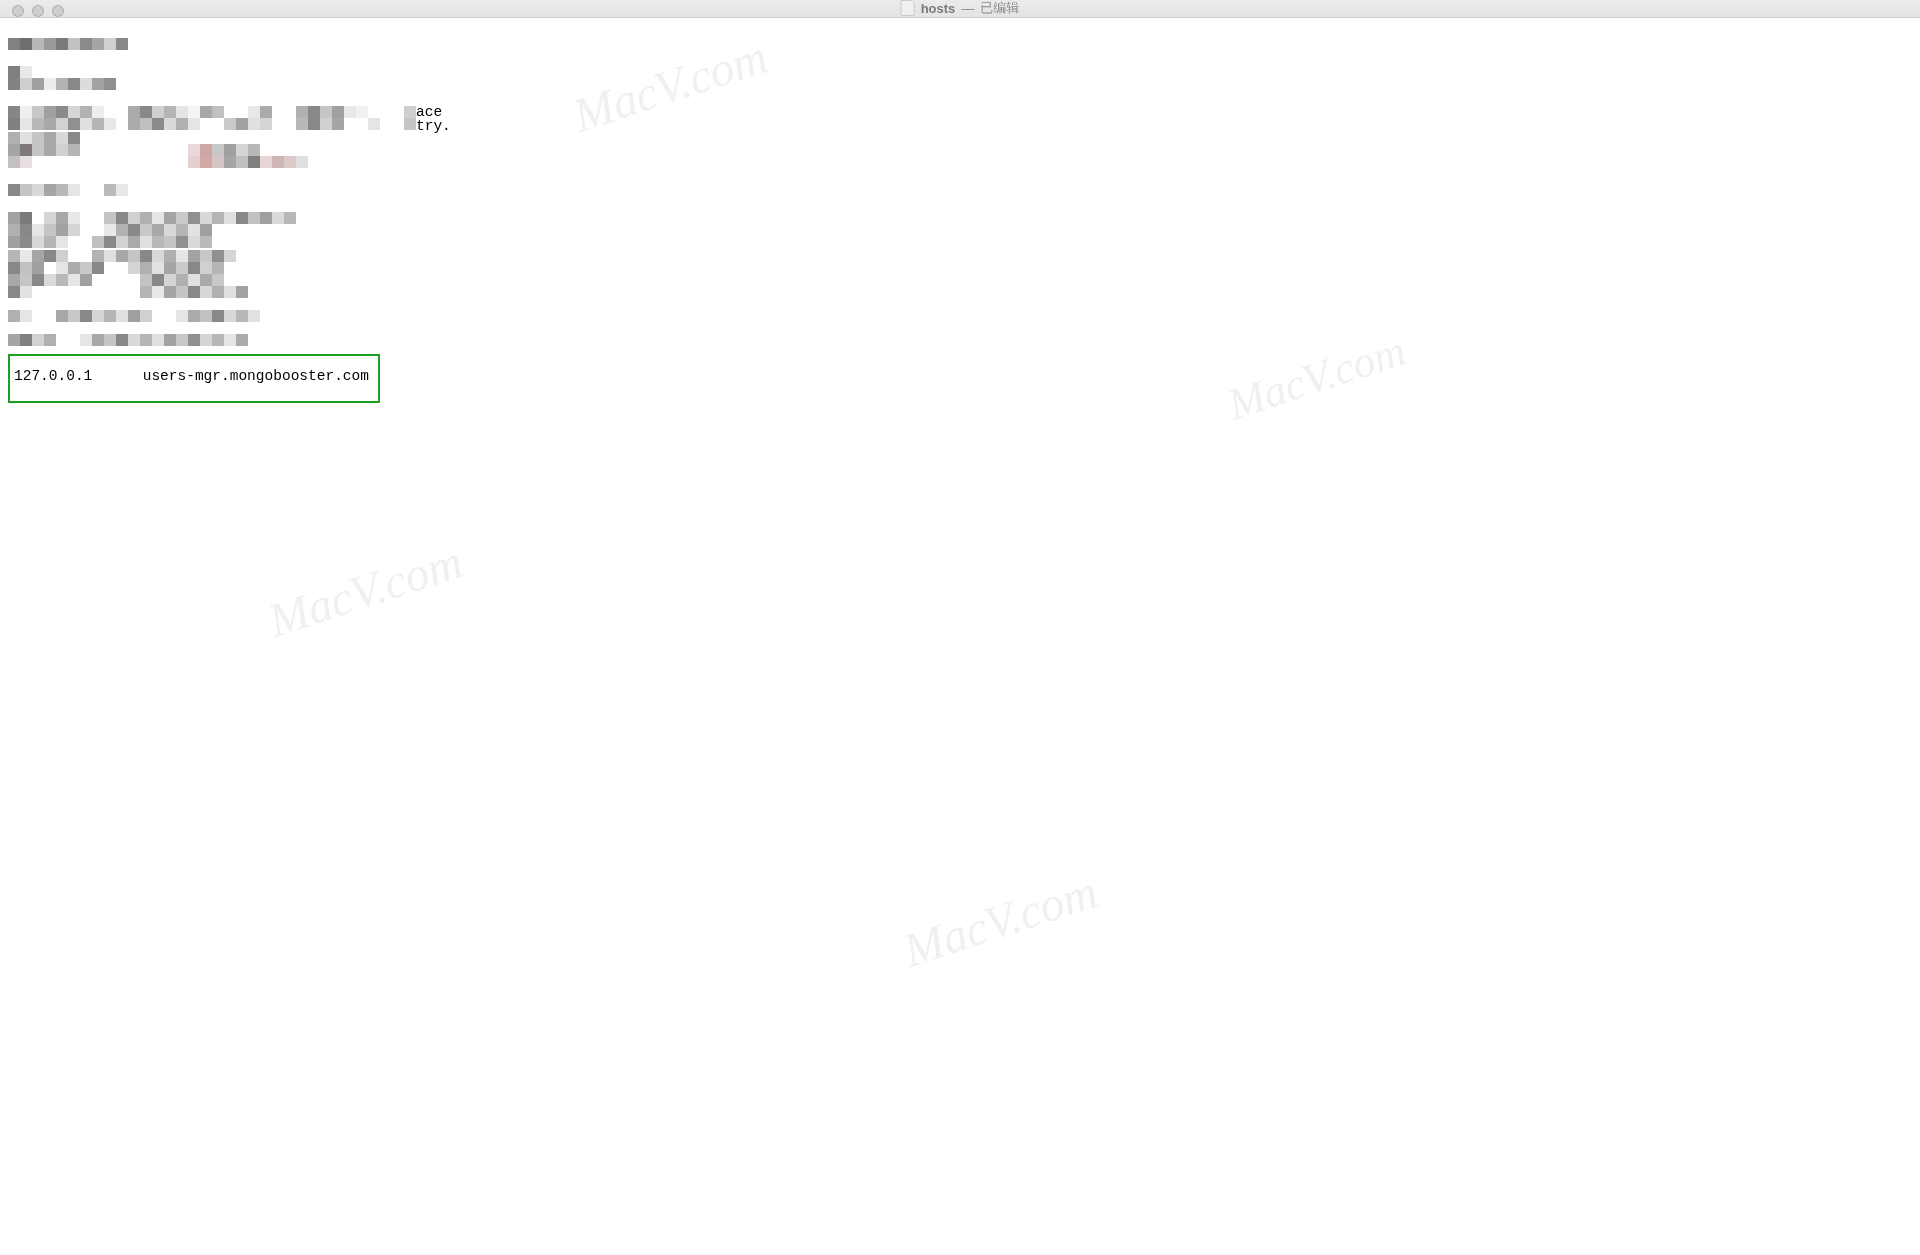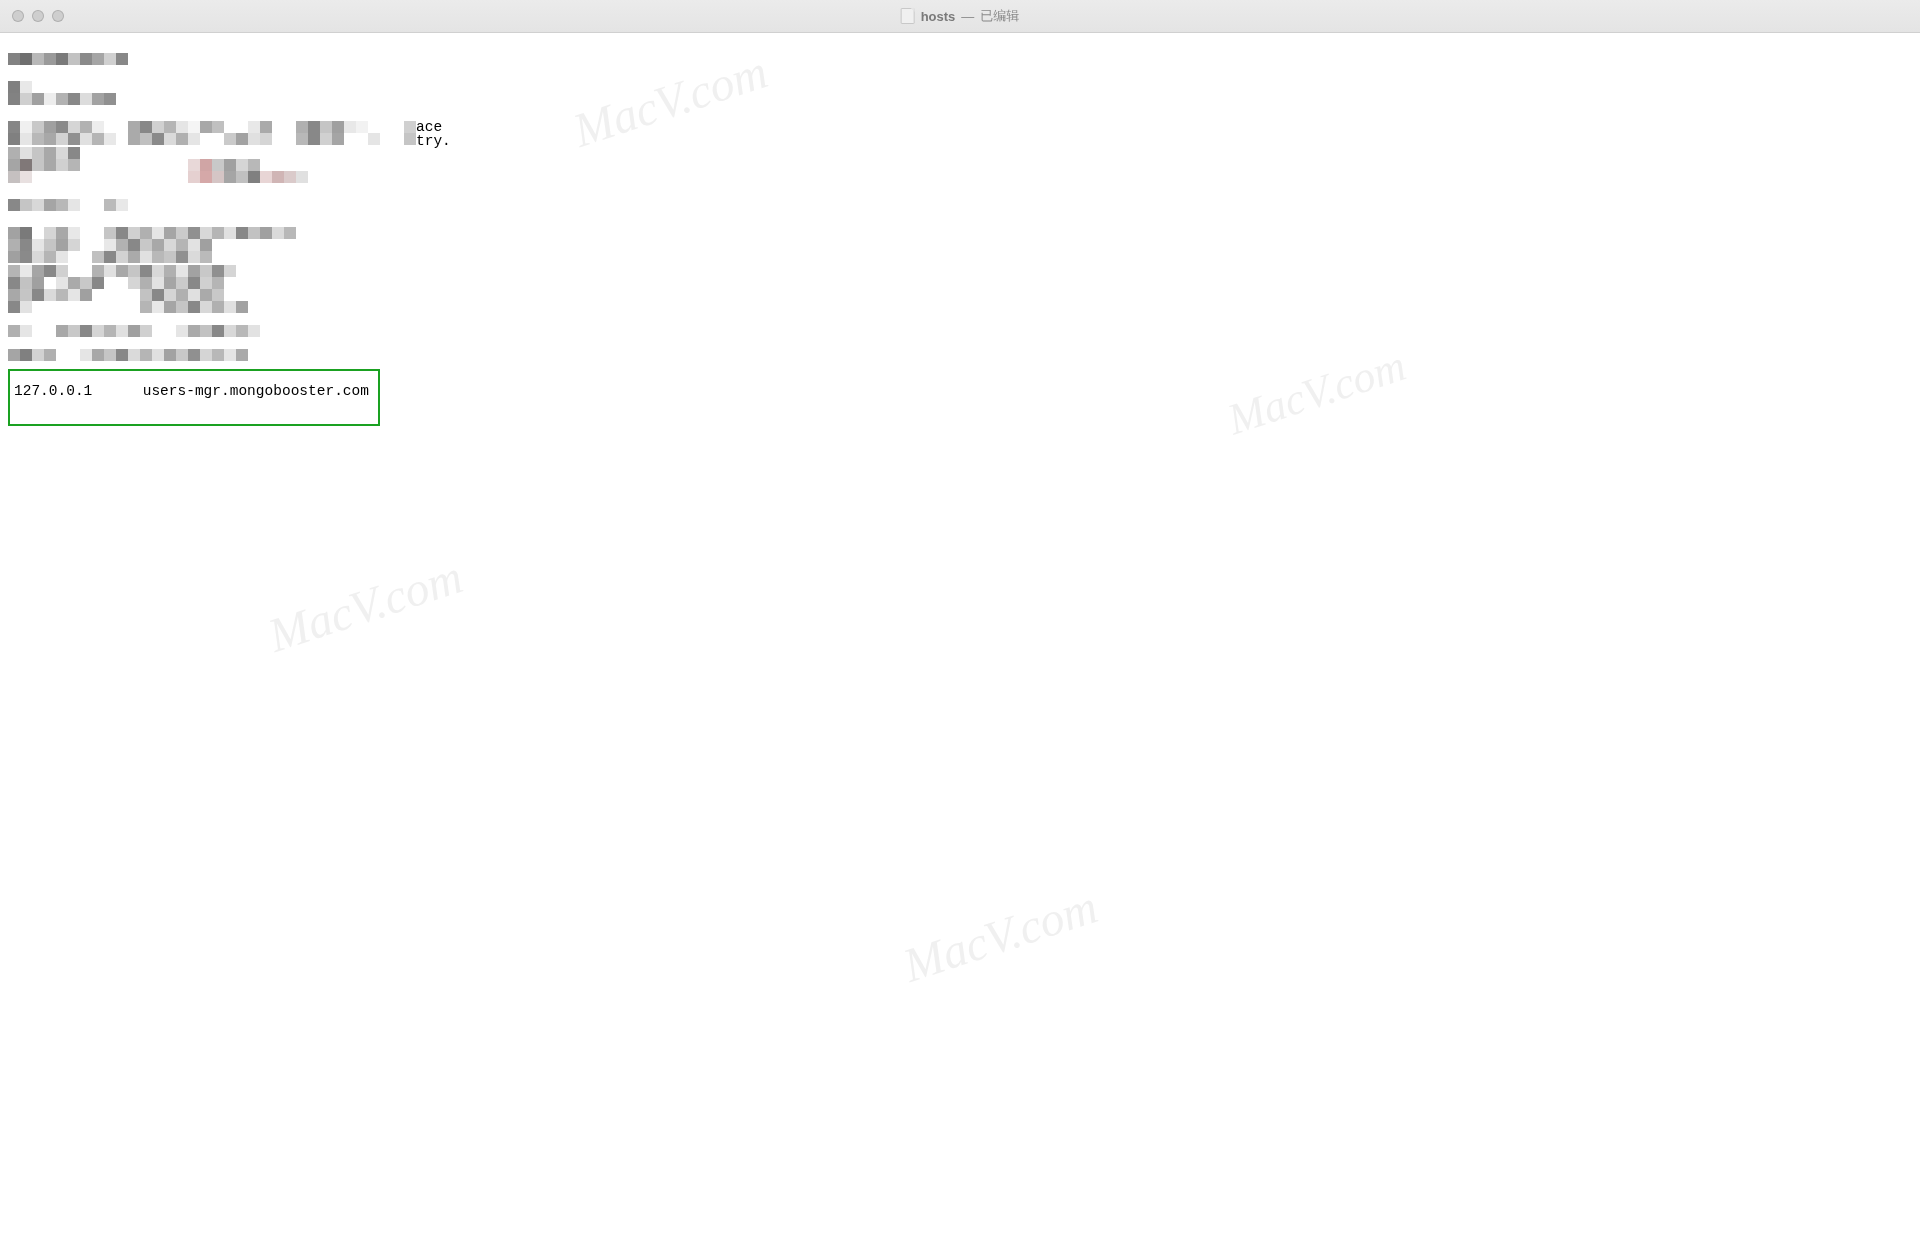--- a/index.html
+++ b/index.html
@@ -15,25 +15,25 @@
       overflow: hidden;
     }
     .window {
       width: 100%;
       height: 100%;
       background: #ffffff;
       display: flex;
       flex-direction: column;
     }
     .titlebar {
-      height: 33px;
+      height: 18px;
       background: linear-gradient(to bottom, #ebebeb, #e4e4e4);
       border-bottom: 1px solid #d0d0d0;
       display: flex;
-      align-items: center;
+      align-items: flex-end;
       position: relative;
     }
     .traffic-lights {
       display: flex;
       gap: 8px;
       padding-left: 12px;
     }
     .traffic-light {
       width: 12px;
       height: 12px;
@@ -98,21 +98,21 @@
       flex-shrink: 0;
     }
     .visible-text-fragment {
       font-family: "Menlo", "Monaco", "Courier New", monospace;
       color: #000;
       font-size: 14.5px;
       position: absolute;
     }
     .highlighted-entry {
       border: 2.5px solid #1aa121;
-      padding: 12px 8px 24px 4px;
+      padding: 12px 8px 16px 4px;
       width: 372px;
       margin-top: 8px;
       font-family: "Menlo", "Monaco", "Courier New", monospace;
       font-size: 14.5px;
       color: #000;
     }
     .highlighted-entry .ip {
       display: inline-block;
       width: 120px;
     }

